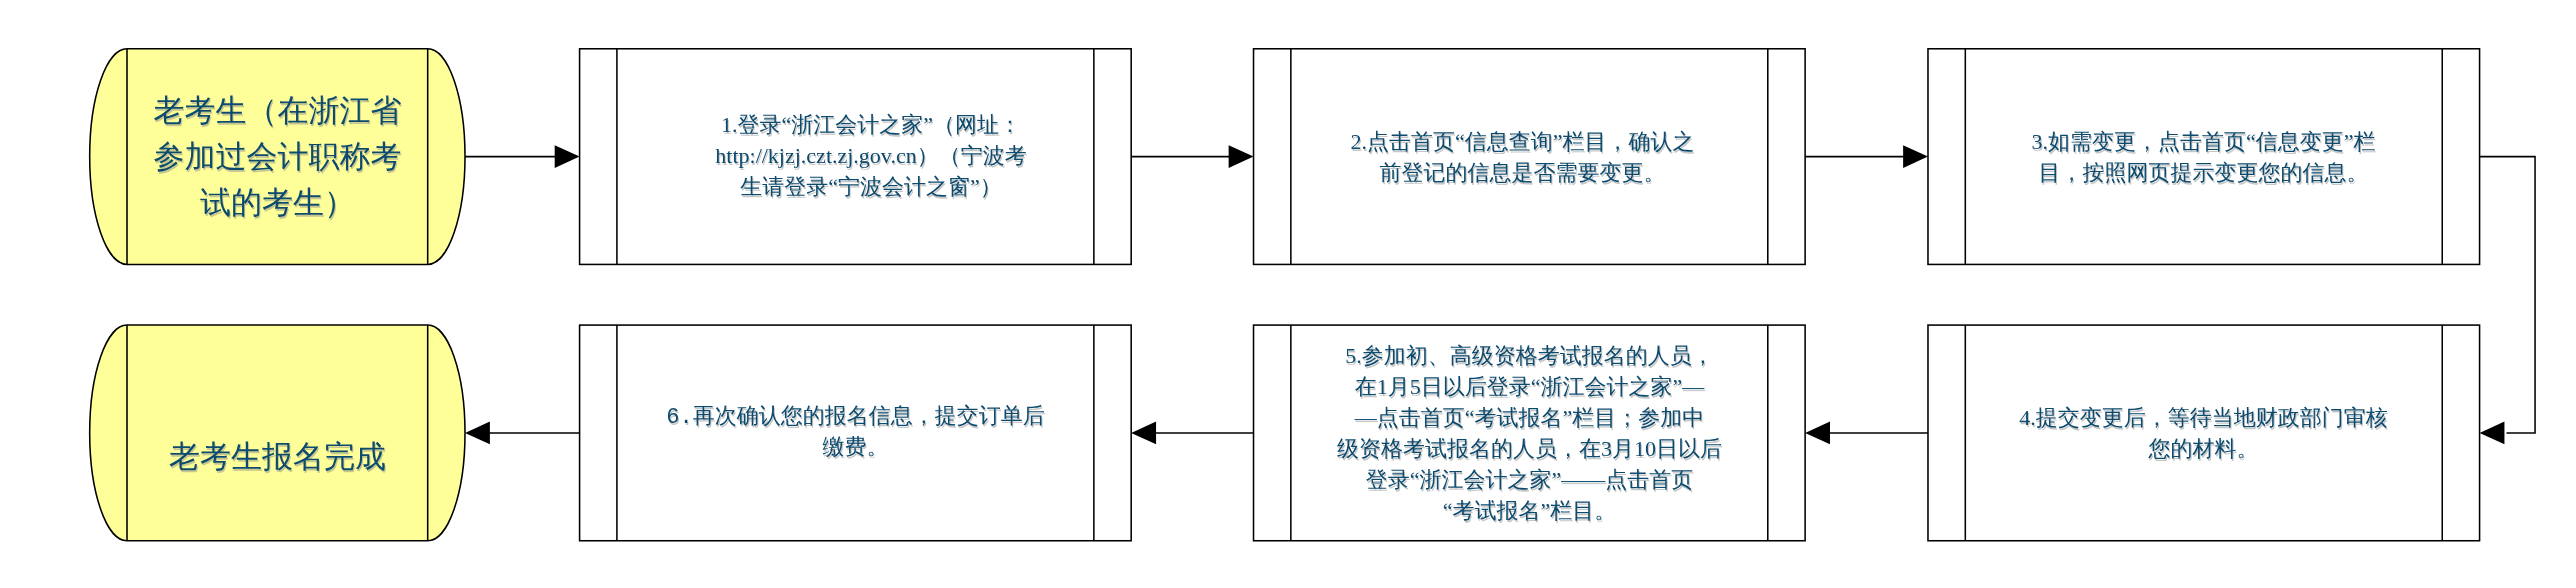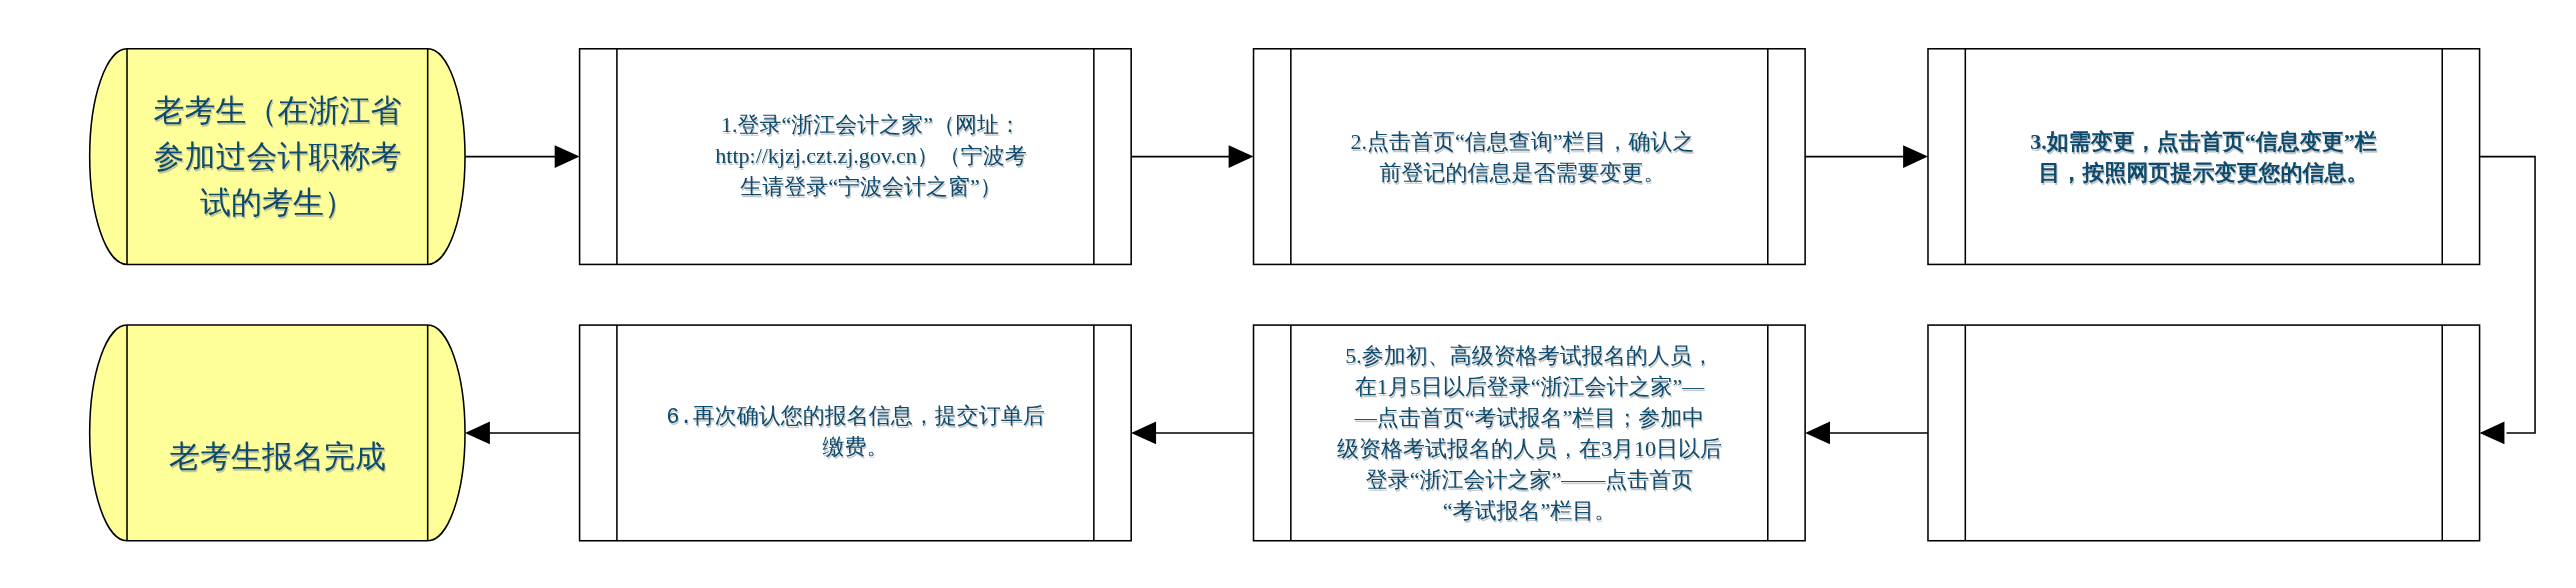--- a/index.html
+++ b/index.html
@@ -145,25 +145,29 @@
     <span>1.登录“浙江会计之家”（网址：
 http://kjzj.czt.zj.gov.cn）（宁波考
 生请登录“宁波会计之窗”）</span>
   </div>
 
   <div class="node-label process-label" style="left:1284px; top:49px; width:477px; height:216px;">
     <span>2.点击首页“信息查询”栏目，确认之
 前登记的信息是否需要变更。</span>
   </div>
 
-  <div class="node-label process-label" style="left:1965px; top:49px; width:477px; height:216px;font-weight:bold;">
+  <div class="node-label process-label" style="left:1965px; top:49px; width:477px; height:216px;">
     <span>3.如需变更，点击首页“信息变更”栏
 目，按照网页提示变更您的信息。</span>
   </div>
 
+  <div class="node-label process-label" style="left:1965px; top:325px; width:477px; height:216px;">
+    <span>4.提交变更后，等待当地财政部门审核
+您的材料。</span>
+  </div>
 
   <div class="node-label process-label" style="left:1291px; top:325px; width:477px; height:216px;">
     <span>5.参加初、高级资格考试报名的人员，
 在1月5日以后登录“浙江会计之家”—
 —点击首页“考试报名”栏目；参加中
 级资格考试报名的人员，在3月10日以后
 登录“浙江会计之家”——点击首页
 “考试报名”栏目。</span>
   </div>
 

